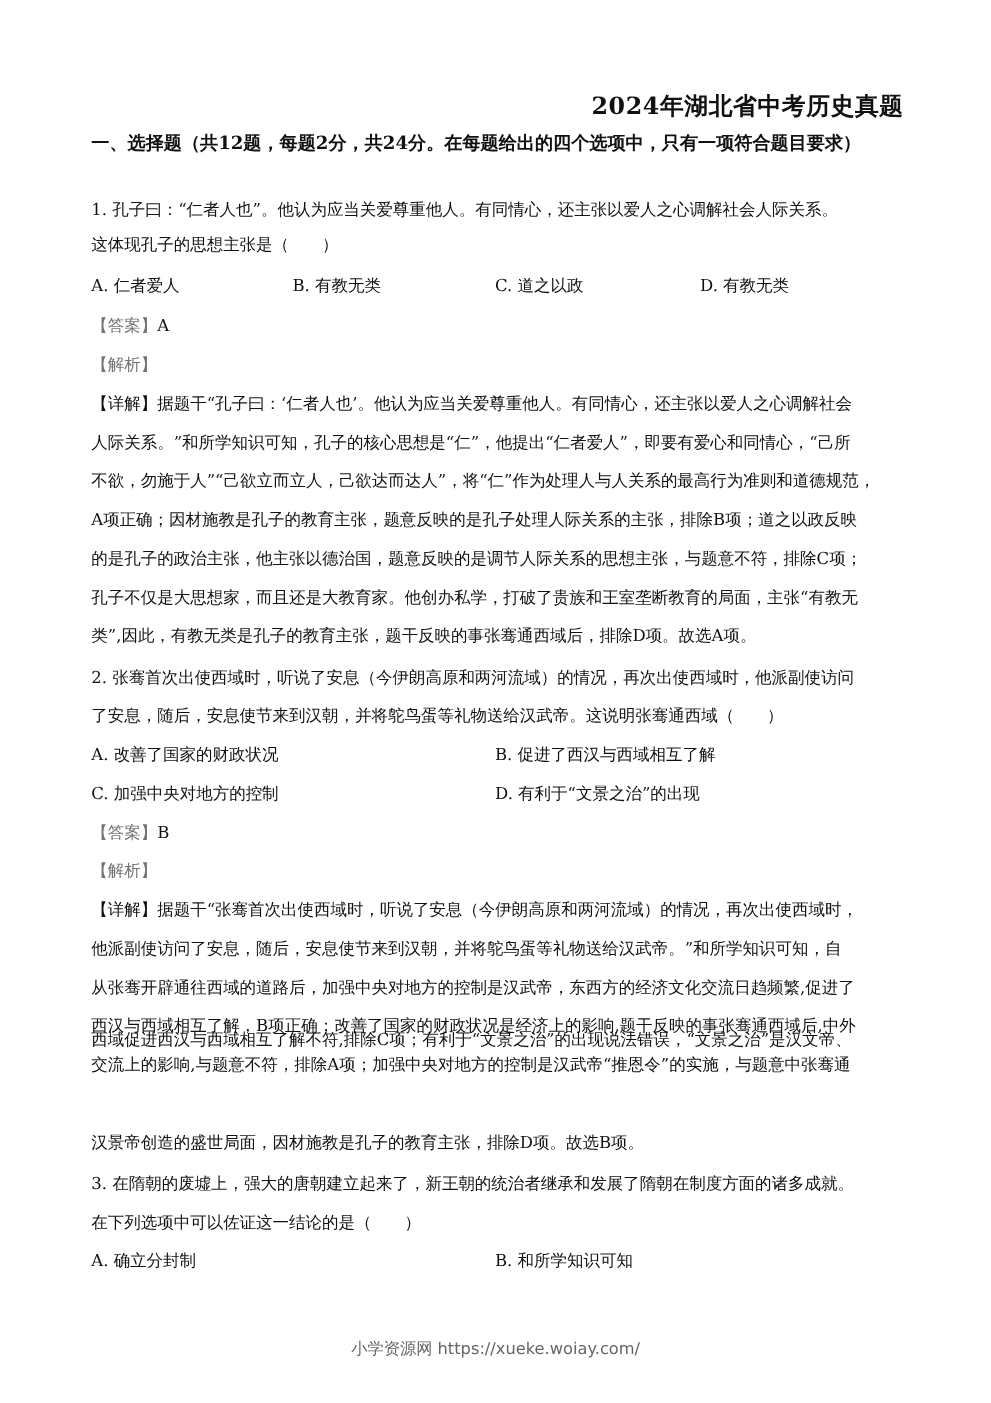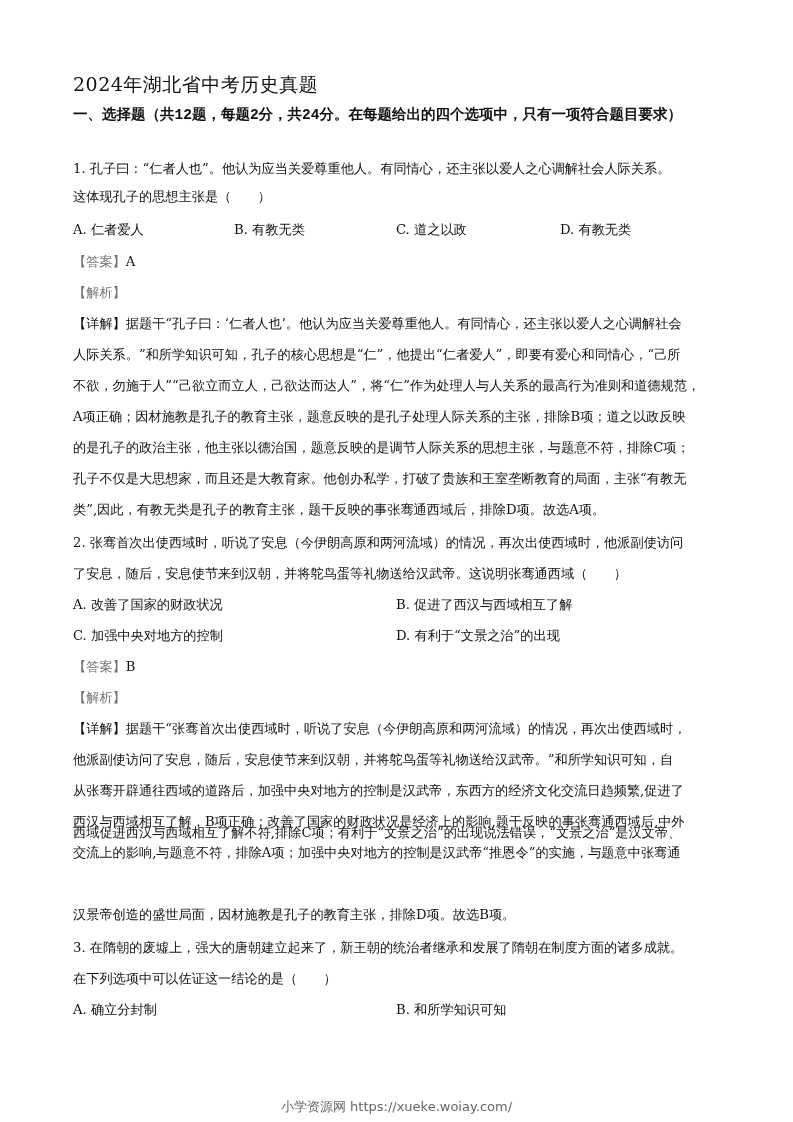--- a/index.html
+++ b/index.html
@@ -1,27 +1,27 @@
 <!DOCTYPE html>
 <html><head>
 <meta charset="utf-8">
 <style>
   html, body { margin: 0; padding: 0; background: #ffffff; }
   body { width: 793px; height: 1122px; position: relative; overflow: hidden;
          font-family: "DejaVu Serif", "Liberation Serif", serif; color: #111; }
   .page { position: absolute; left: 73px; top: 0; width: 650px; }
-  .title { position: absolute; left: 0; width: 650px; top: 72px; text-align: left;
-           font-weight: normal; font-size: 19px; letter-spacing: 0.5px; }
+  .title { position: absolute; left: 0; width: 650px; top: 72px; text-align: right;
+           font-weight: bold; font-size: 19px; letter-spacing: 0.5px; }
   .section { position: absolute; left: 0; top: 104px; width: 650px; font-weight: bold;
-             font-size: 14.5px; line-height: 22px; font-family: Liberation Mono, monospace; }
+             font-size: 14.5px; line-height: 22px; }
   .line { position: absolute; left: 0; font-size: 13.2px; white-space: nowrap; line-height: 18px; }
   .opt { position: absolute; font-size: 13.2px; white-space: nowrap; line-height: 18px; }
   .blue { color: #737373; }
   .footer { position: absolute; top: 1070px; left: 0; width: 793px; text-align: center;
-            font-family: "DejaVu Sans", sans-serif; font-size: 13px; color: #666; margin-top: 28px; }
+            font-family: "DejaVu Sans", sans-serif; font-size: 13px; color: #666; }
 </style>
 </head>
 <body>
 
 <div class="page">
   <div class="title">2024年湖北省中考历史真题</div>
   <div class="section">一、选择题（共12题，每题2分，共24分。在每题给出的四个选项中，只有一项符合题目要求）</div>
 
   <div class="line" style="top:160px">1. 孔子曰：“仁者人也”。他认为应当关爱尊重他人。有同情心，还主张以爱人之心调解社会人际关系。</div>
   <div class="line" style="top:188px">这体现孔子的思想主张是（　　）</div>

